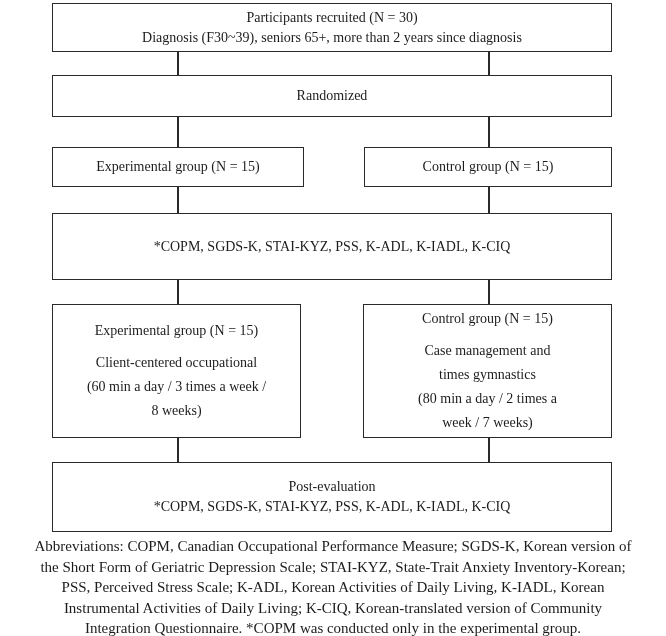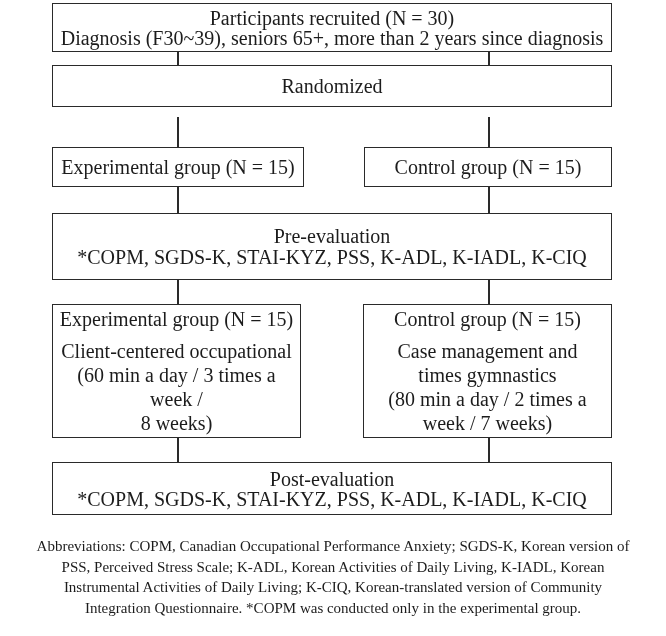--- a/index.html
+++ b/index.html
@@ -19,39 +19,39 @@
   .box {
     position: absolute;
     box-sizing: border-box;
     border: 1.5px solid #2a2a2a;
     background: #ffffff;
     display: flex;
     flex-direction: column;
     align-items: center;
     justify-content: center;
     text-align: center;
-    font-size: 20px;
+    font-size: 14px;
     line-height: 20px;
     padding: 2px 6px;
   }
   .box .bline { width: 100%; }
   .rail {
     position: absolute;
     width: 1.5px;
     background: #2a2a2a;
   }
   
   .b-participants { left: 52px; top: 3px;   width: 560px; height: 49px; }
-  .b-randomized   { left: 52px; top: 65px;  width: 560px; height: 42px; }
+  .b-randomized   { left: 52px; top: 75px;  width: 560px; height: 42px; }
   .b-exp-alloc    { left: 52px; top: 147px; width: 252px; height: 40px; }
   .b-ctrl-alloc   { left: 364px; top: 147px; width: 248px; height: 40px; }
   .b-pre-eval     { left: 52px; top: 213px; width: 560px; height: 67px; line-height: 21px; }
   .b-exp-int      { left: 52px; top: 304px; width: 249px; height: 134px; line-height: 24px; }
   .b-ctrl-int     { left: 363px; top: 304px; width: 249px; height: 134px; line-height: 24px; }
-  .b-post-eval    { left: 52px; top: 462px; width: 560px; height: 53px; }
+  .b-post-eval    { left: 52px; top: 462px; width: 560px; height: 70px; }
   .int-title { margin-bottom: 8px; width: 100%; }
   
   .rail-l { left: 177px; }
   .rail-r { left: 488px; }
   .seg-a { top: 52px;  height: 24px; }
   .seg-b { top: 117px; height: 31px; }
   .seg-c { top: 187px; height: 27px; }
   .seg-d { top: 280px; height: 25px; }
   .seg-e { top: 438px; height: 25px; }
   .caption {
@@ -88,21 +88,20 @@
     <div class="bline">Experimental group (N = 15)</div>
   </div>
   <div class="box b-ctrl-alloc">
     <div class="bline">Control group (N = 15)</div>
   </div>
 
   <div class="rail rail-l seg-c"></div>
   <div class="rail rail-r seg-c"></div>
 
   <div class="box b-pre-eval">
-    <div class="bline">Pre-evaluation</div>
     <div class="bline">*COPM, SGDS-K, STAI-KYZ, PSS, K-ADL, K-IADL, K-CIQ</div>
   </div>
 
   <div class="rail rail-l seg-d"></div>
   <div class="rail rail-r seg-d"></div>
 
   <div class="box b-exp-int">
     <div class="bline int-title">Experimental group (N = 15)</div>
     <div class="bline">Client-centered occupational</div>
     <div class="bline">(60 min a day / 3 times a week /</div>
@@ -118,19 +117,20 @@
 
   <div class="rail rail-l seg-e"></div>
   <div class="rail rail-r seg-e"></div>
 
   <div class="box b-post-eval">
     <div class="bline">Post-evaluation</div>
     <div class="bline">*COPM, SGDS-K, STAI-KYZ, PSS, K-ADL, K-IADL, K-CIQ</div>
   </div>
 
   <div class="caption">
-    <div>Abbreviations: COPM, Canadian Occupational Performance Anxiety; SGDS-K, Korean version of</div>
+    <div>Abbreviations: COPM, Canadian Occupational Performance Measure; SGDS-K, Korean version of</div>
+    <div>the Short Form of Geriatric Depression Scale; STAI-KYZ, State-Trait Anxiety Inventory-Korean;</div>
     <div>PSS, Perceived Stress Scale; K-ADL, Korean Activities of Daily Living, K-IADL, Korean</div>
     <div>Instrumental Activities of Daily Living; K-CIQ, Korean-translated version of Community</div>
     <div>Integration Questionnaire. *COPM was conducted only in the experimental group.</div>
   </div>
 
 </div>
 
 </body></html>

